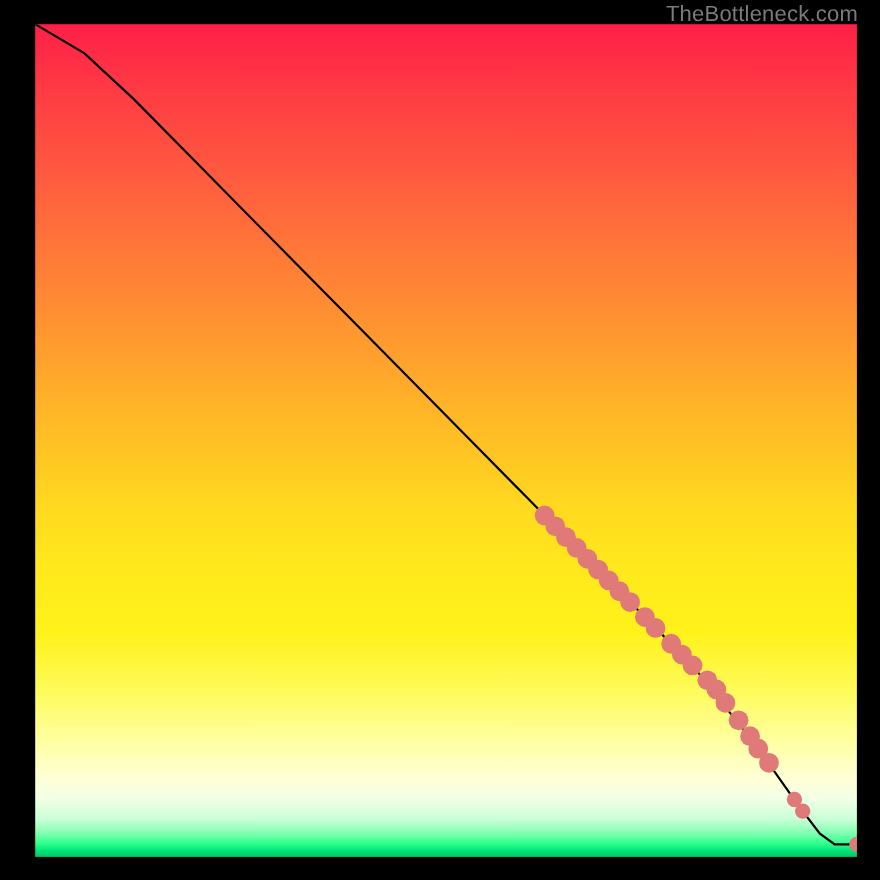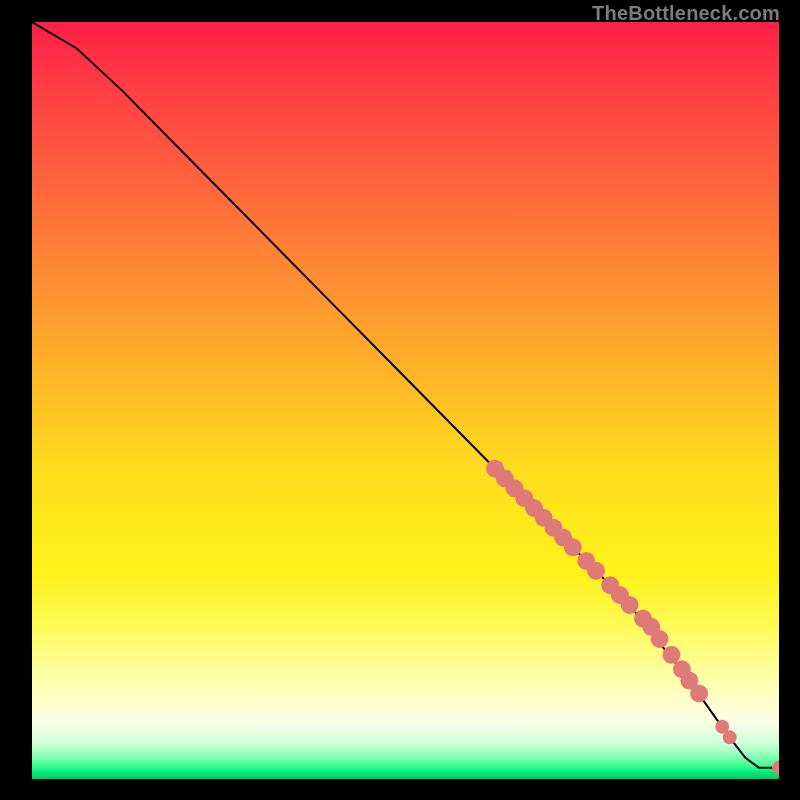--- a/index.html
+++ b/index.html
@@ -53,21 +53,21 @@
     position: absolute;
     inset: 0;
   }
   .watermark {
     position: absolute;
     top: 2px;
     right: 20px;
     color: #7b7b7b;
     font-size: 20px;
     letter-spacing: 0.2px;
-    font-weight: 700;
+    font-weight: 400;
   }
 </style>
 </head>
 <body>
 
 <div class="stage">
   <div class="plot">
     <div class="gradient"></div>
     <svg class="svg-layer" viewBox="0 0 747 757" preserveAspectRatio="none">
       <g>

